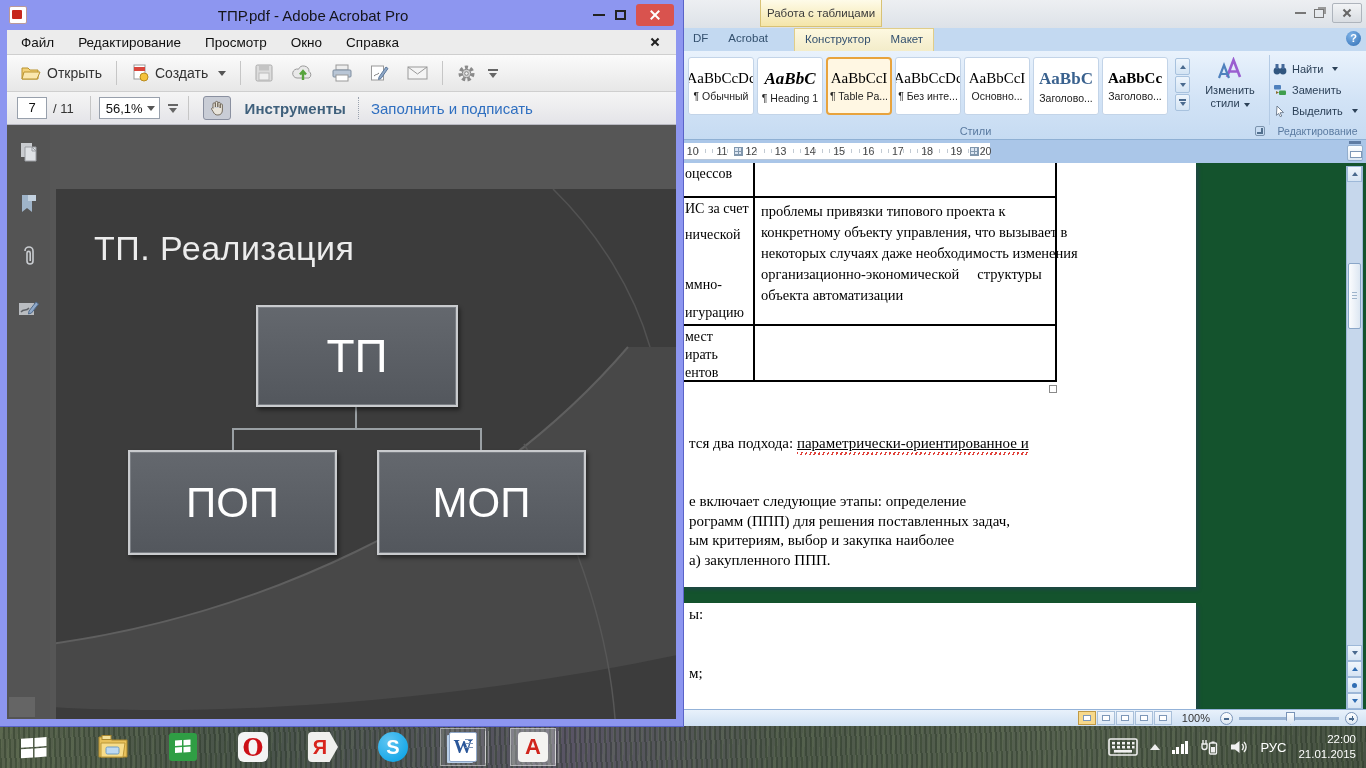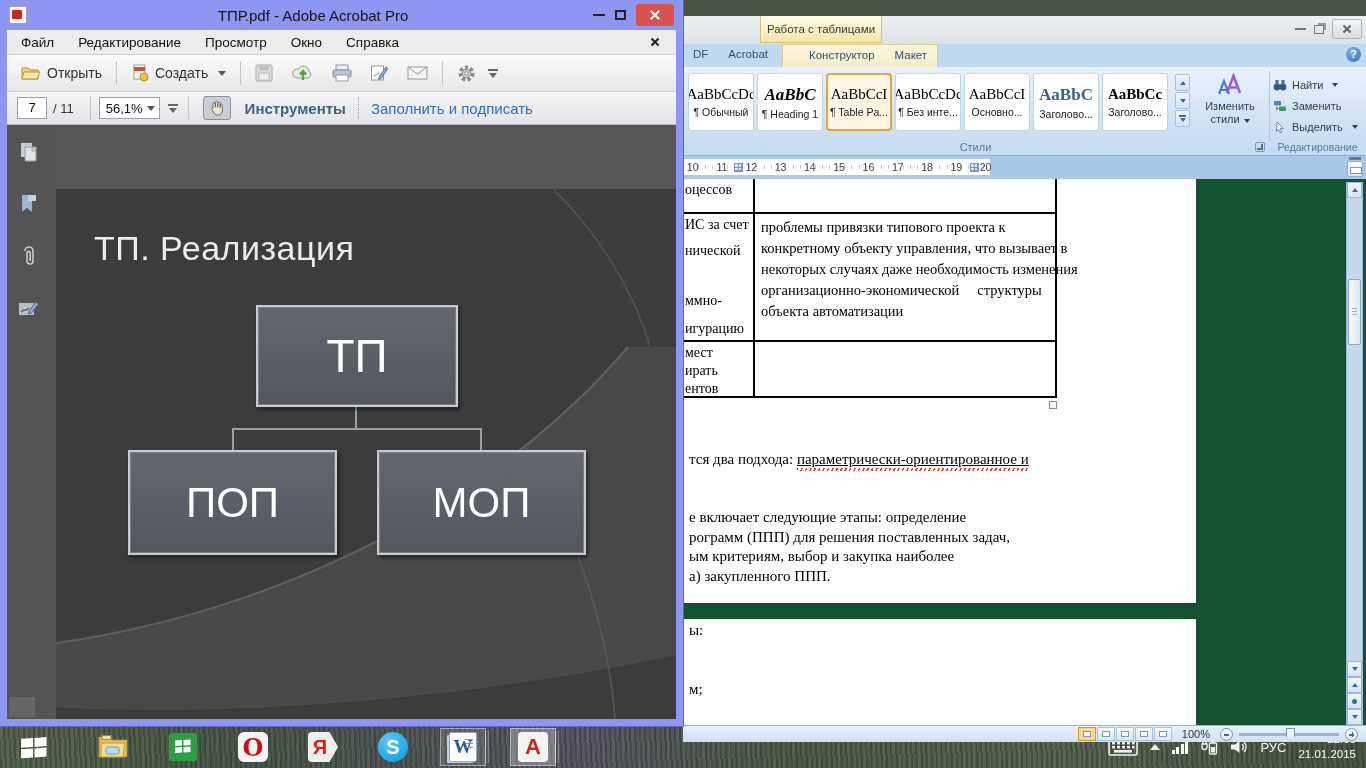--- a/index.html
+++ b/index.html
@@ -44,32 +44,32 @@
   .slide { position:absolute; left:6px; right:0; top:64px; bottom:0; background:#3c3c3c; overflow:hidden; }
   .slide-decor { position:absolute; left:0; top:0; }
   .slide-title { position:absolute; left:38px; top:40px; font-size:34px; color:#ececec; letter-spacing:.5px; }
   .node { position:absolute; background:linear-gradient(#64686e,#53575d); border:2px solid #c9cbce; box-shadow:inset 0 0 0 1px #7a7e84, 2px 3px 4px rgba(0,0,0,.45); color:#fff; display:flex; align-items:center; justify-content:center; }
   .node-tp  { left:200px; top:116px; width:202px; height:102px; font-size:46px; }
   .node-pop { left:72px;  top:261px; width:209px; height:105px; font-size:42px; }
   .node-mop { left:321px; top:261px; width:209px; height:105px; font-size:42px; }
   .conn { position:absolute; background:#9aa0a4; }
 
   
-  .word { position:absolute; left:683px; top:16px; width:683px; height:726px; background:#bfd4ec; z-index:1; }
+  .word { position:absolute; left:683px; top:0; width:683px; height:726px; background:#bfd4ec; z-index:1; }
   .w-titlebar { height:28px; background:linear-gradient(#edeff2,#dde2e8); position:relative; }
   .ctx-group { position:absolute; left:77px; top:0; width:122px; height:27px; background:linear-gradient(#fefbe9,#f4e5a9); border:1px solid #d8c275; border-top:none; font-size:11.5px; color:#3a3a3a; display:flex; align-items:center; justify-content:center; }
   .w-controls { position:absolute; right:4px; top:3px; display:flex; align-items:center; gap:8px; }
   .wg-min { width:11px; height:2px; background:#777; }
   .wg-rest { width:10px; height:9px; border:1.5px solid #777; box-shadow:3px -3px 0 -1px #999; }
   .wg-close { width:30px; height:20px; background:linear-gradient(#f2f4f6,#d9dde2); border:1px solid #aeb4bc; border-radius:2px; position:relative; }
   .wg-close::before,.wg-close::after { content:""; position:absolute; left:50%; top:50%; width:10px; height:2px; background:#666; }
   .wg-close::before { transform:translate(-50%,-50%) rotate(45deg);} .wg-close::after { transform:translate(-50%,-50%) rotate(-45deg);}
   .w-tabs { height:23px; background:#c3d9f1; display:flex; align-items:stretch; font-size:11.5px; color:#33506e; position:relative; }
   .w-tab { padding:4px 10px 0 10px; }
-  .ctx-strip { display:flex; background:linear-gradient(#fdf8e0,#f3ecc9); border:1px solid #e0cd89; border-bottom:none; margin-left:4px;padding-left:16px; }
+  .ctx-strip { display:flex; background:linear-gradient(#fdf8e0,#f3ecc9); border:1px solid #e0cd89; border-bottom:none; margin-left:16px; }
   .w-help { position:absolute; right:5px; top:3px; width:15px; height:15px; border-radius:50%; background:radial-gradient(circle at 35% 30%,#7fb3e8,#2f6db3); color:#fff; font-size:11px; font-weight:bold; text-align:center; line-height:15px; }
   .w-ribbon { position:relative; height:89px; background:linear-gradient(#e9f2fc,#d2e3f6 55%,#c6dbf2); border-bottom:1px solid #8fb0d4; }
   .chips { position:absolute; left:5px; top:6px; display:flex; }
   .chip { width:66px; height:58px; margin-right:3px; background:#fff; border:1px solid #c3d4e8; border-radius:3px; display:flex; flex-direction:column; align-items:center; justify-content:center; gap:3px; overflow:hidden; }
   .chip.selected { border:2px solid #e8a33d; background:#fff7e3; border-radius:4px; }
   .chip-sample { font-family:"Liberation Serif",serif; font-size:15px; color:#000; white-space:nowrap; }
   .chip:nth-child(2) .chip-sample { font-weight:bold; font-style:italic; font-size:17px; }
   .chip:nth-child(6) .chip-sample { color:#39618e; font-weight:bold; font-size:17px; }
   .chip:nth-child(7) .chip-sample { color:#000000; font-weight:bold; }
   .chip-label { font-size:10.5px; color:#222; white-space:nowrap; }

